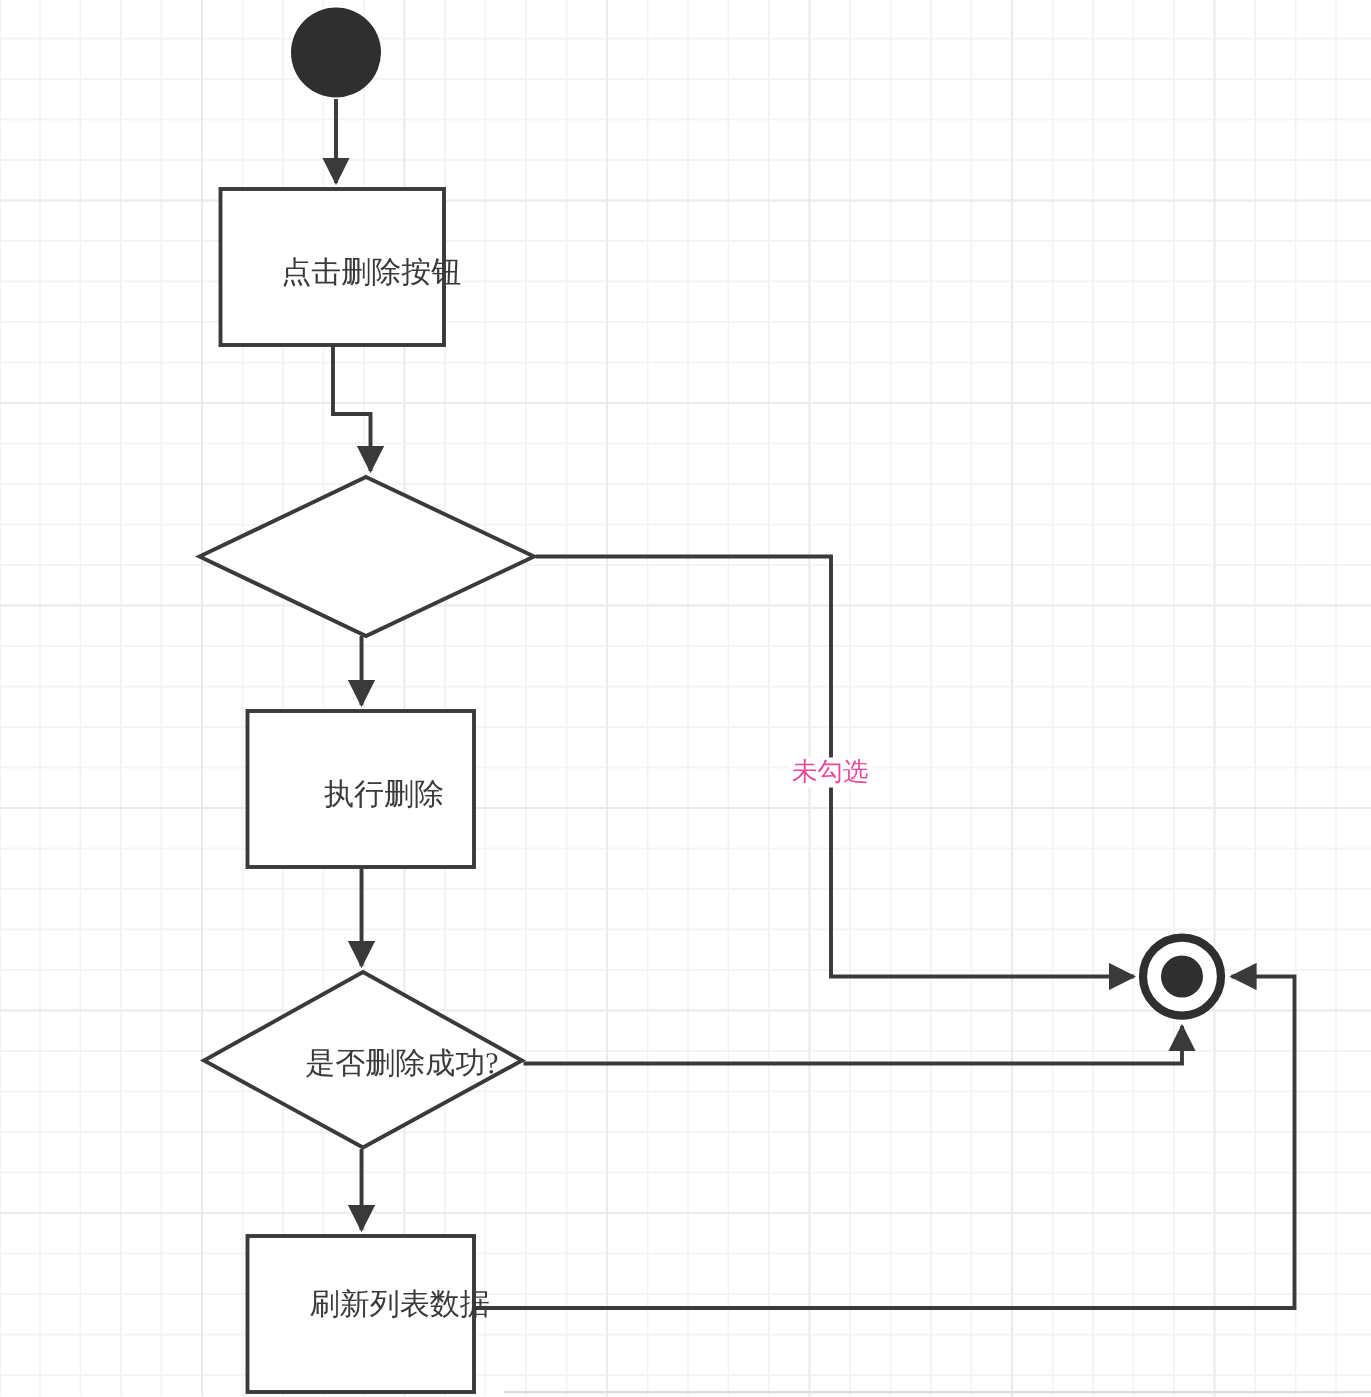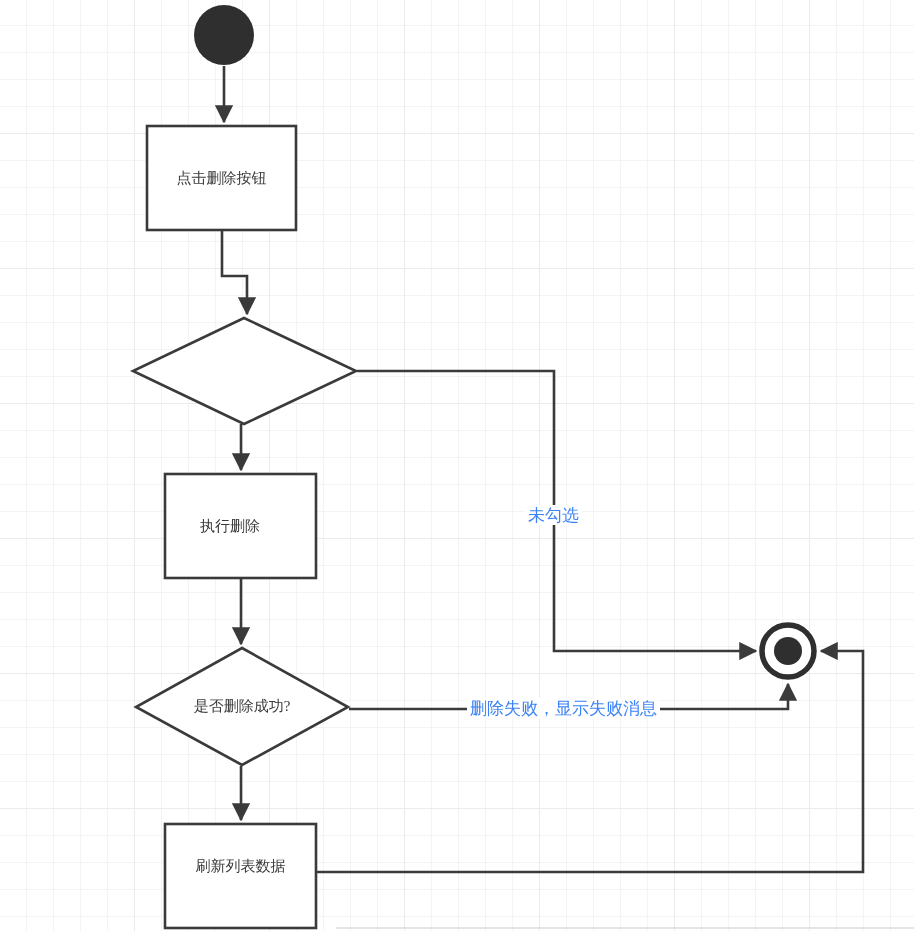--- a/index.html
+++ b/index.html
@@ -31,30 +31,31 @@
   #diagram-svg {
     position: absolute;
     left: 0;
     top: 0;
     width: 914px;
     height: 931px;
   }
   .node-label {
     position: absolute;
     color: #3a3a3a;
-    font-size: 15px;
+    font-size: 20px;
     line-height: 1.2;
     white-space: nowrap;
     text-align: center;
     pointer-events: none;
     font-family: "DejaVu Sans", "Liberation Sans", sans-serif;
+    margin-left: 26px;
   }
   .edge-label {
     position: absolute;
-    color: #3b82f6;
+    color: #ec4899;
     font-size: 17px;
     line-height: 1.2;
     white-space: nowrap;
     background: #ffffff;
     padding: 0 3px;
     font-family: "DejaVu Sans", "Liberation Sans", sans-serif;
   }
 </style>
 </head>
 <body>
@@ -111,15 +112,14 @@
 
 
   <div class="node-label" style="left:165px; top:517px; width:130px;">执行删除</div>
 
   <div class="node-label" style="left:136px; top:697px; width:212px;font-family:Liberation Serif, serif;">是否删除成功?</div>
 
   <div class="node-label" style="left:165px; top:857px; width:151px;">刷新列表数据</div>
 
   <div class="edge-label" style="left:525px; top:505px;">未勾选</div>
 
-  <div class="edge-label" style="left:467px; top:698px;">删除失败，显示失败消息</div>
 
 </div>
 
 </body></html>

